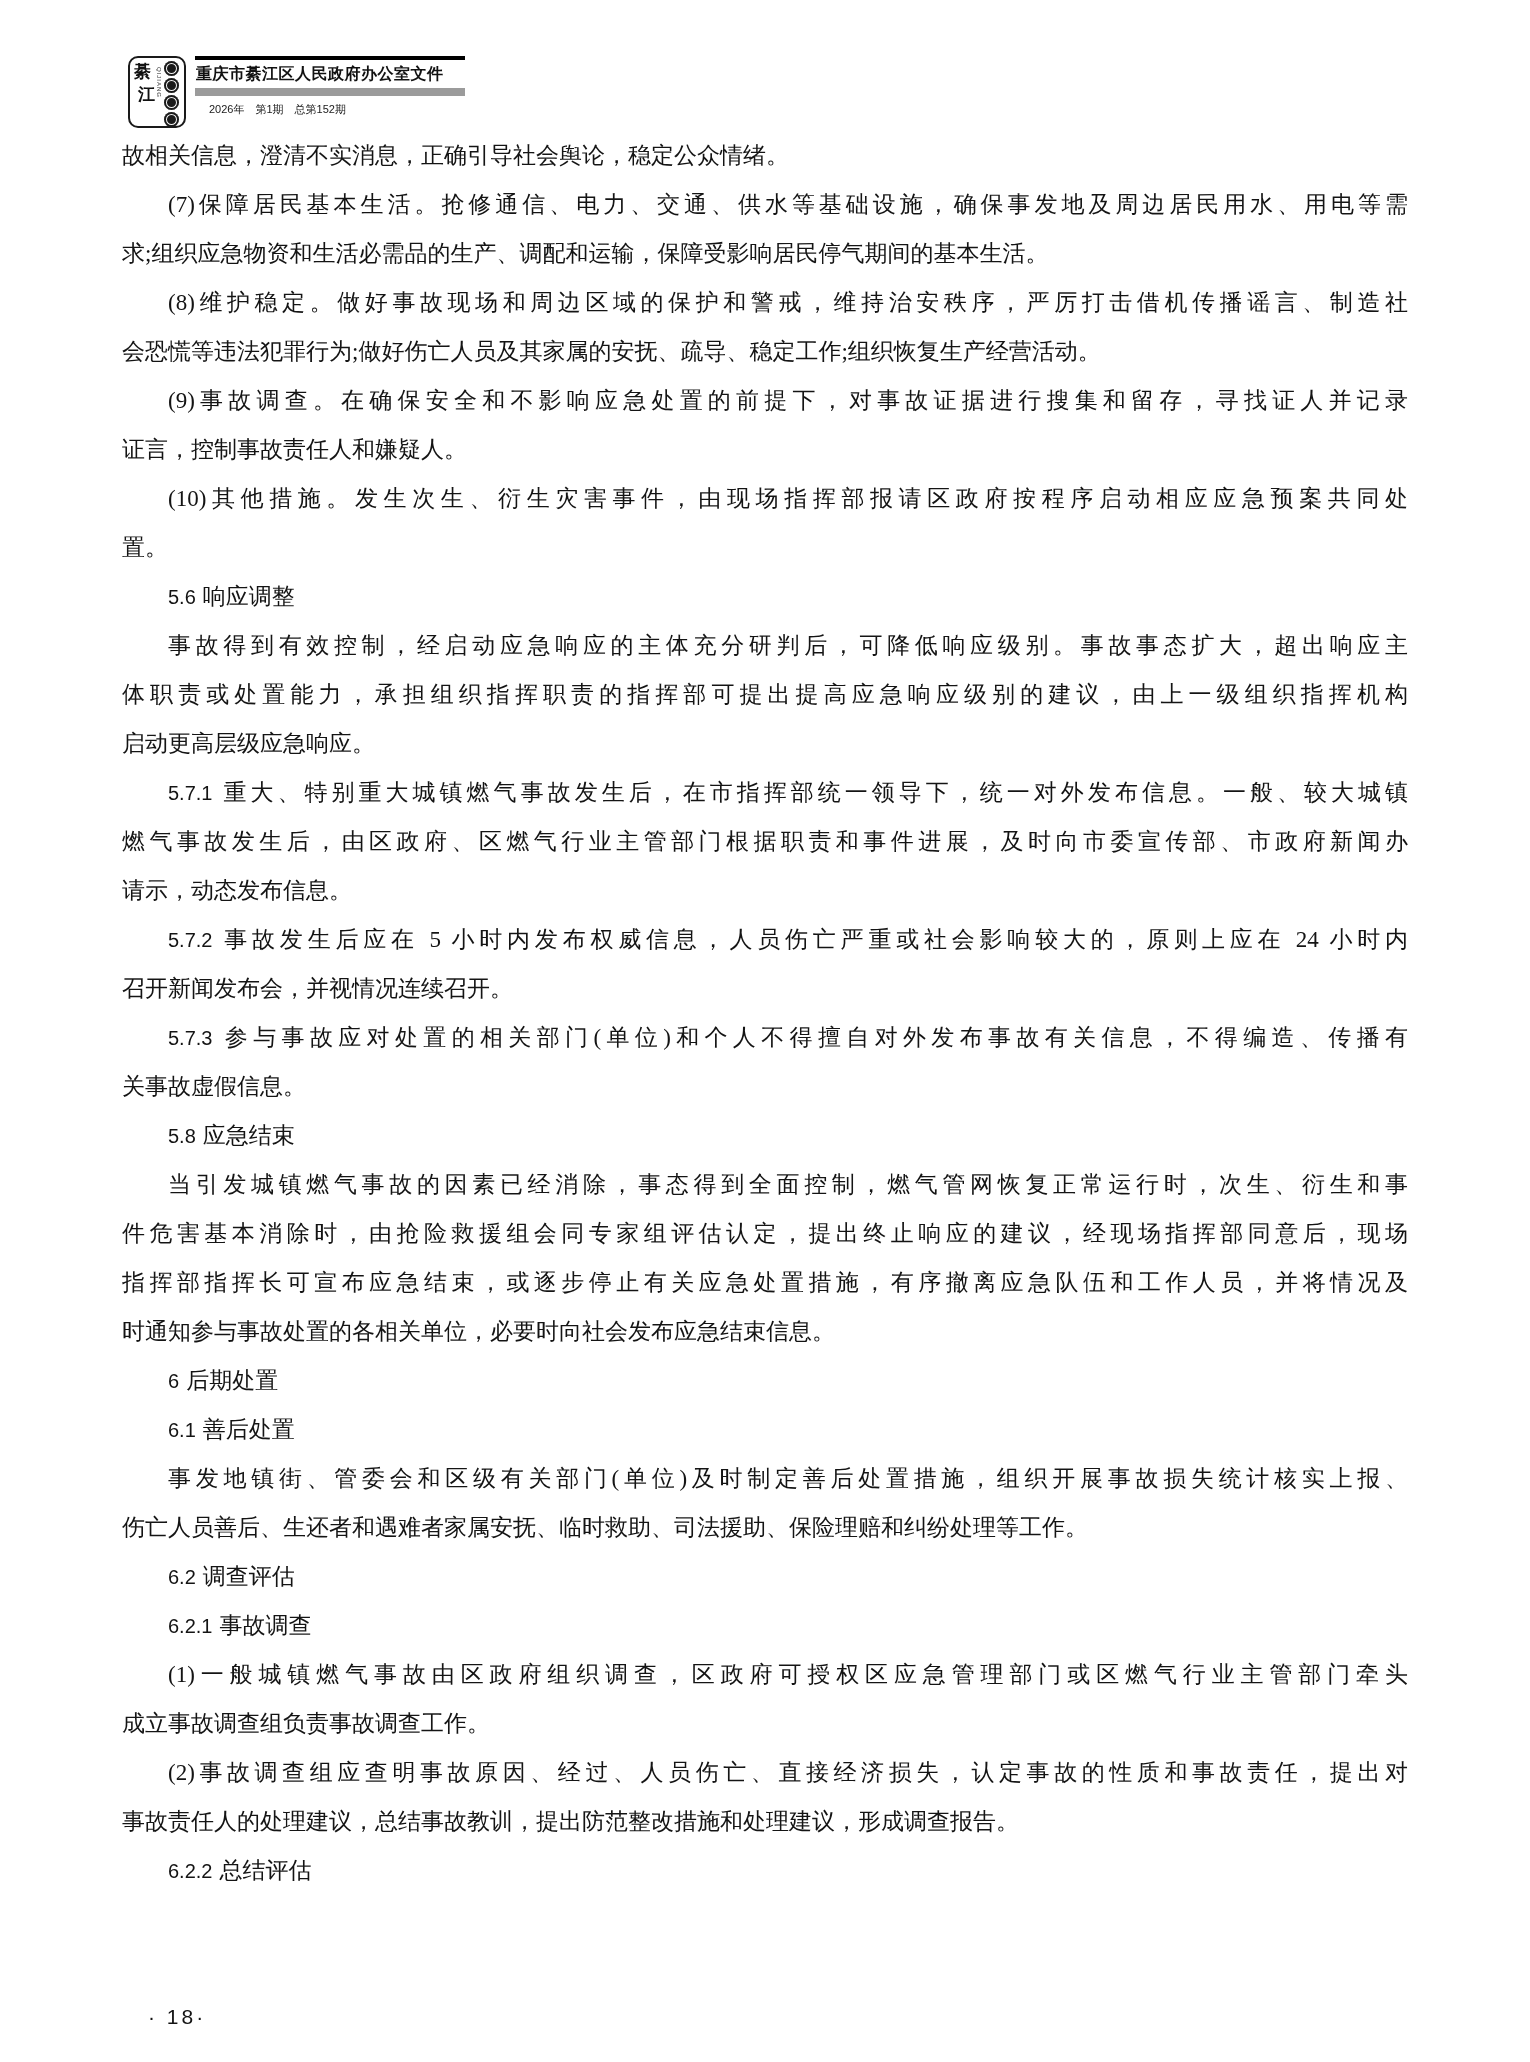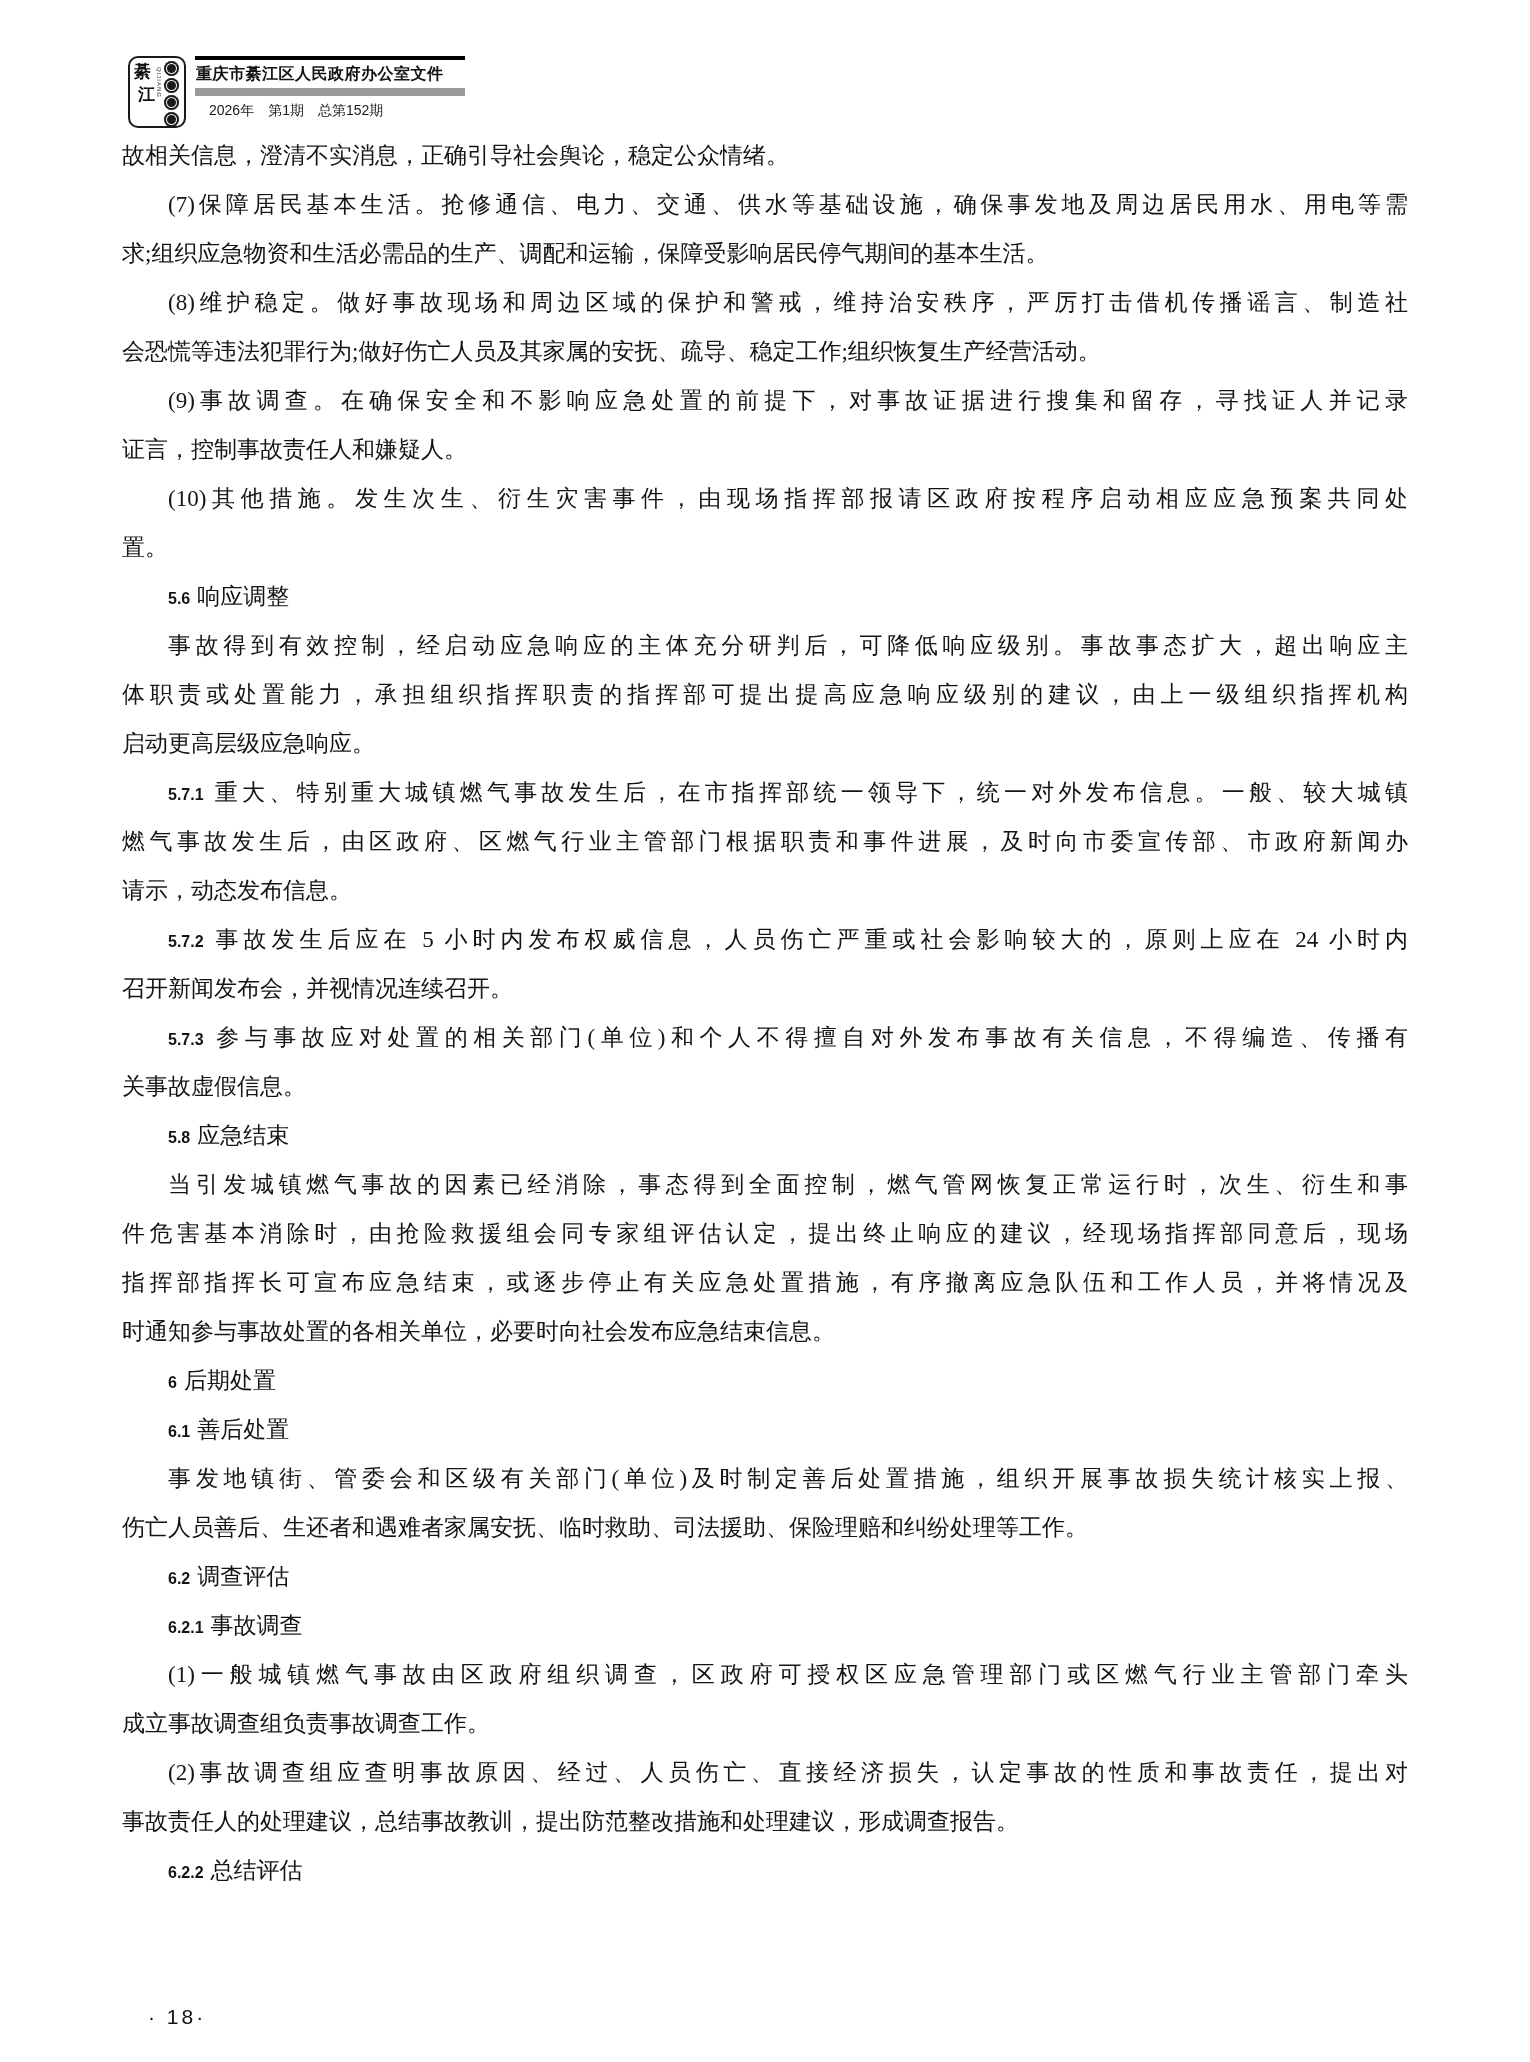--- a/index.html
+++ b/index.html
@@ -35,35 +35,35 @@
 
   .header-right{margin-left:9px;width:270px;}
   .rule-black{height:4px;background:#000;}
   .header-title{
     font-size:16px;font-weight:bold;letter-spacing:0.5px;
     padding:4px 0 3px 1px;white-space:nowrap;
   }
   .rule-gray{height:8px;background:#9b9b9b;}
   .issue-line{
     font-family:"Liberation Sans",sans-serif;
-    font-size:14px;color:#1a1a1a;
+    font-size:11px;color:#1a1a1a;
     padding:6px 0 0 14px;white-space:nowrap;
   }
 
   
   .body-text{position:absolute;left:122px;top:131px;width:1286px;}
   .line{
     font-size:23px;line-height:49px;height:49px;
     white-space:nowrap;color:#141414;
   }
   .line.indent{padding-left:46px;}
   .line.justify{white-space:normal;text-align:justify;text-align-last:justify;}
   .line .num{
     font-family:"Liberation Sans",sans-serif;
-    font-weight:bold;font-size:16px;margin-right:7px;
+    font-weight:normal;font-size:20px;margin-right:7px;
   }
 
   
   .footer{
     position:absolute;left:148px;top:1966px;
     font-size:21px;letter-spacing:3px;color:#141414;
     font-family:"Liberation Sans",sans-serif;
     margin-top:39px;
   }
 </style>

